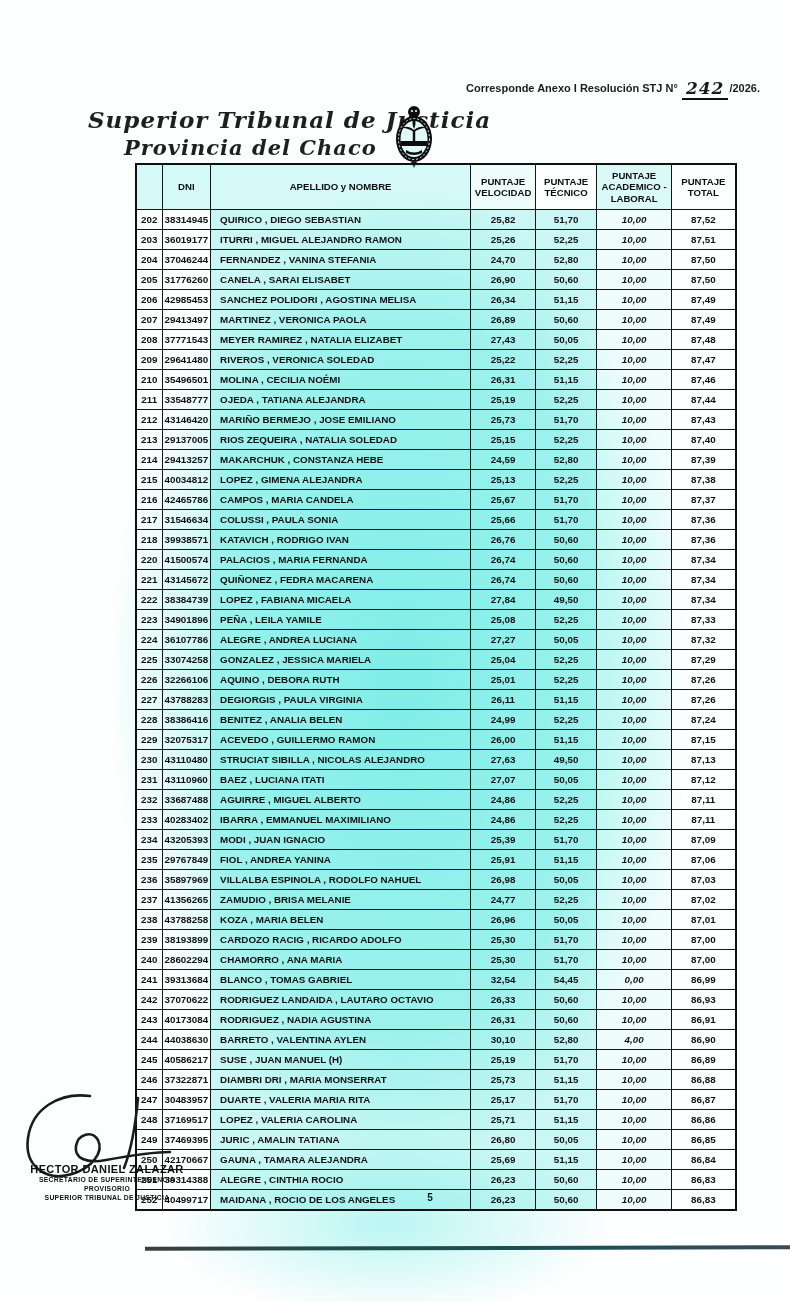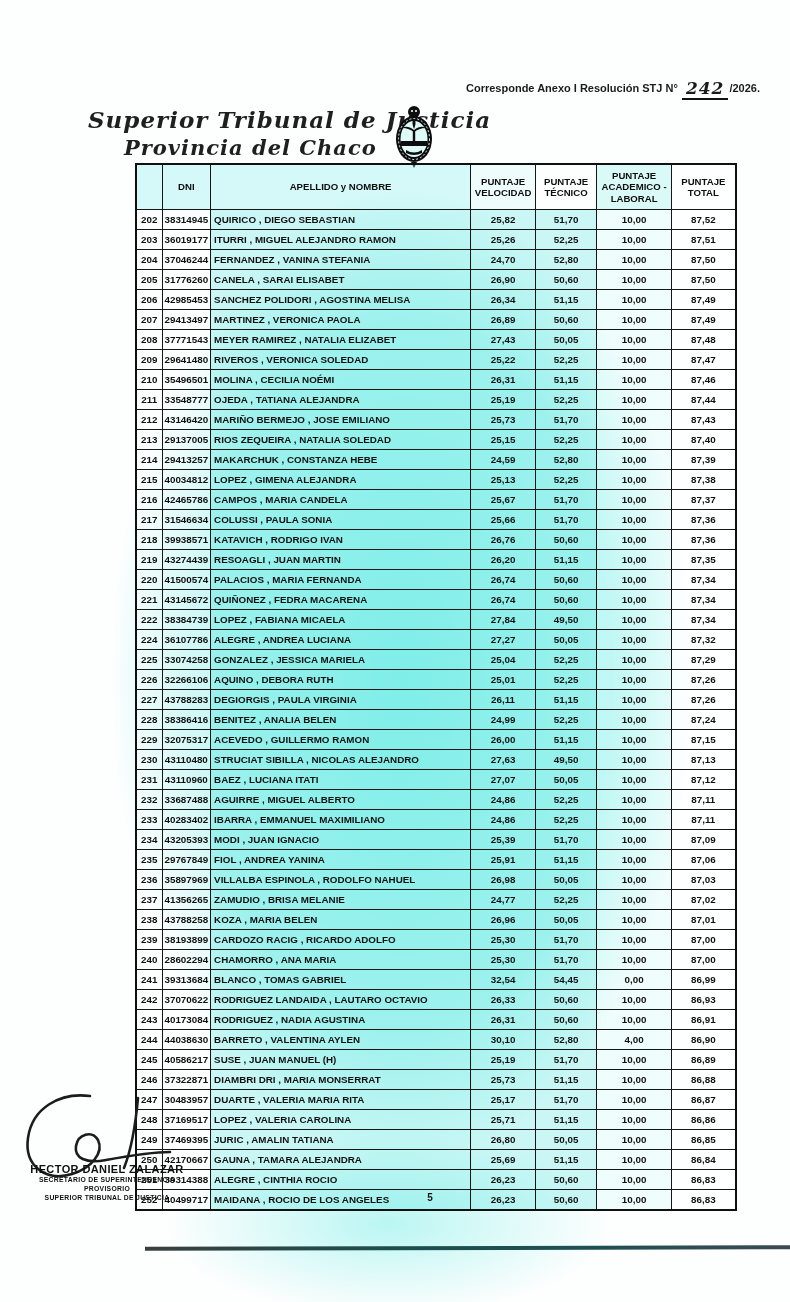--- a/index.html
+++ b/index.html
@@ -52,24 +52,24 @@
     color:#0e0e0e;
   }
   table.results td{
     height:19px;font-size:9.8px;font-weight:600;text-align:center;
     padding:0 2px;line-height:1;color:#101010;
   }
   
   .w0{width:26px}.w1{width:45px}.w2{width:260px}.w3{width:65px}.w4{width:61px}.w5{width:75px}.w6{width:64px}
   
   table.results td.c2, table.results td.c3, table.results td.c4{background:rgba(72,230,223,0.28);}
-  table.results td.c5{background:rgba(200,250,246,0.25);}
+  table.results td.c5{background:rgba(200,250,246,0.25);font-style:italic;}
   table.results td.c6{background:rgba(255,255,255,0.55);font-weight:700;}
   table.results td.c0, table.results td.c1{background:rgba(255,255,255,0.28);}
-  table.results td.c2{text-align:left;padding-left:3px;}
+  table.results td.c2{text-align:left;padding-left:9px;}
   table.results th.h0, table.results th.h1, table.results th.h2{background:rgba(120,240,234,0.30);}
   table.results th.h3{background:rgba(190,248,244,0.22);}
   table.results th.h5{background:rgba(140,242,236,0.30);}
   table.results th.h6{background:rgba(255,255,255,0.50);margin-left:20px;}
 
   .signature-squiggle{position:absolute;left:20px;top:1090px;z-index:2;}
   .signature-block{
     position:absolute;left:2px;top:1163px;width:210px;z-index:2;
     text-align:center;color:#101010;
   }
@@ -285,29 +285,20 @@
       <tr>
         <td class="c0">218</td>
         <td class="c1">39938571</td>
         <td class="c2">KATAVICH , RODRIGO IVAN</td>
         <td class="c3">26,76</td>
         <td class="c4">50,60</td>
         <td class="c5">10,00</td>
         <td class="c6">87,36</td>
       </tr>
       <tr>
-        <td class="c0">219</td>
-        <td class="c1">43274439</td>
-        <td class="c2">RESOAGLI , JUAN MARTIN</td>
-        <td class="c3">26,20</td>
-        <td class="c4">51,15</td>
-        <td class="c5">10,00</td>
-        <td class="c6">87,35</td>
-      </tr>
-      <tr>
         <td class="c0">220</td>
         <td class="c1">41500574</td>
         <td class="c2">PALACIOS , MARIA FERNANDA</td>
         <td class="c3">26,74</td>
         <td class="c4">50,60</td>
         <td class="c5">10,00</td>
         <td class="c6">87,34</td>
       </tr>
       <tr>
         <td class="c0">221</td>
@@ -319,20 +310,29 @@
         <td class="c6">87,34</td>
       </tr>
       <tr>
         <td class="c0">222</td>
         <td class="c1">38384739</td>
         <td class="c2">LOPEZ , FABIANA MICAELA</td>
         <td class="c3">27,84</td>
         <td class="c4">49,50</td>
         <td class="c5">10,00</td>
         <td class="c6">87,34</td>
+      </tr>
+      <tr>
+        <td class="c0">223</td>
+        <td class="c1">34901896</td>
+        <td class="c2">PEÑA , LEILA YAMILE</td>
+        <td class="c3">25,08</td>
+        <td class="c4">52,25</td>
+        <td class="c5">10,00</td>
+        <td class="c6">87,33</td>
       </tr>
       <tr>
         <td class="c0">224</td>
         <td class="c1">36107786</td>
         <td class="c2">ALEGRE , ANDREA LUCIANA</td>
         <td class="c3">27,27</td>
         <td class="c4">50,05</td>
         <td class="c5">10,00</td>
         <td class="c6">87,32</td>
       </tr>

